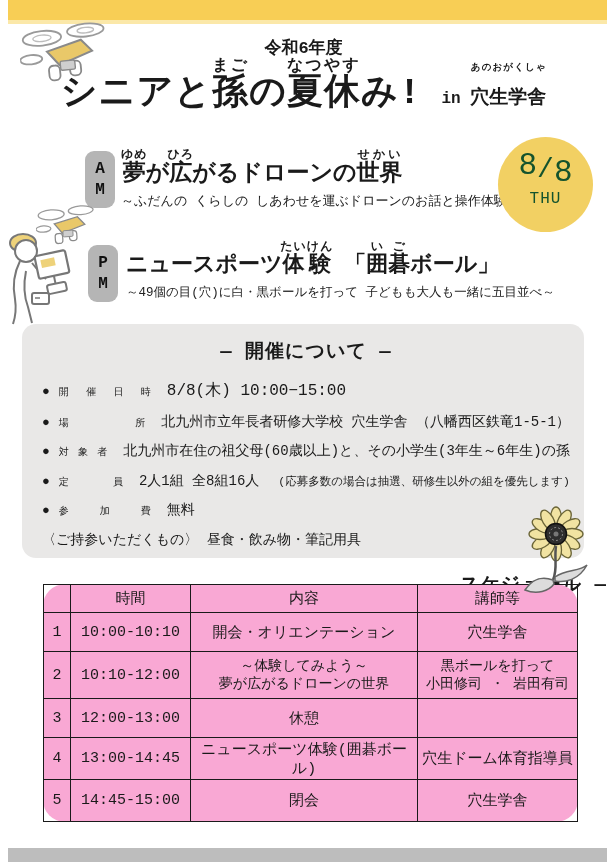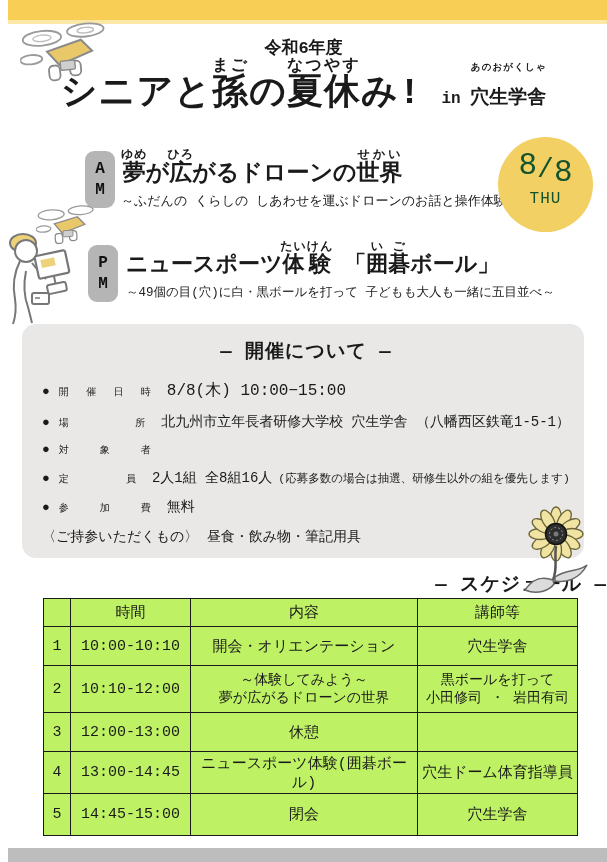--- a/index.html
+++ b/index.html
@@ -53,28 +53,28 @@
   .date-week { font-size:16px; letter-spacing:1px; margin-top:9px; }
 
   
   .details-box { position:absolute; left:22px; top:324px; width:562px; height:234px;
     background:#E9E8E7; border-radius:14px; box-sizing:border-box; padding:12px 14px 0 20px; z-index:1; }
   .details-heading { text-align:center; font-size:19px; font-weight:bold; letter-spacing:1px; margin:2px 0 16px; }
   .info-row { display:flex; align-items:baseline; margin-bottom:11.5px; white-space:nowrap; }
   .bullet { font-size:13px; margin-right:9px; }
   .info-label { display:inline-block; width:92px; font-size:10px; text-align:justify; text-align-last:justify; margin-right:16px; }
   .info-value { font-size:14px; }
-  .info-note { font-size:11.5px; margin-left:6px; }
+  .info-note { font-size:11.5px; margin-left:19px; }
   .bring-row { font-size:14px; white-space:nowrap; }
 
   
   .schedule-heading { position:absolute; top:571px; left:0; width:100%; text-align:right;
     font-size:19px; font-weight:bold; letter-spacing:1px; }
-  .schedule-table { position:absolute; left:43px; top:598px; width:534px;
-    border-collapse:collapse; table-layout:fixed; background:#bef264; }
+  .schedule-table { position:absolute; left:43px; top:584px; width:534px;
+    border-collapse:collapse; table-layout:fixed; background:#f9a8d4;border-radius:22px; }
   .schedule-table th, .schedule-table td {
     border:1.6px solid #1a1a1a; text-align:center; vertical-align:middle;
     font-size:15px; font-weight:normal; padding:0; overflow:hidden; }
   .schedule-table thead th { height:27px; }
   tr.h38 td { height:38px; }
   tr.h46 td { height:46px; }
   tr.h41 td { height:41px; }
   .two-line div { font-size:14px; line-height:1.3; }
   .small { font-size:14px; }
 </style>
@@ -157,20 +157,21 @@
       <span class="info-value" style="font-size:16px;">8/8(木) 10:00−15:00</span>
     </div>
     <div class="info-row">
       <span class="bullet">●</span>
       <span class="info-label">場所</span>
       <span class="info-value">北九州市立年長者研修大学校 穴生学舎 （八幡西区鉄竜1-5-1）</span>
     </div>
     <div class="info-row">
       <span class="bullet">●</span>
       <span class="info-label">対象者</span>
+      <span class="info-value">北九州市在住の祖父母(60歳以上)と、その小学生(3年生～6年生)の孫</span>
     </div>
     <div class="info-row">
       <span class="bullet">●</span>
       <span class="info-label">定員</span>
       <span class="info-value">2人1組 全8組16人</span>
       <span class="info-note">(応募多数の場合は抽選、研修生以外の組を優先します)</span>
     </div>
     <div class="info-row">
       <span class="bullet">●</span>
       <span class="info-label">参加費</span>

